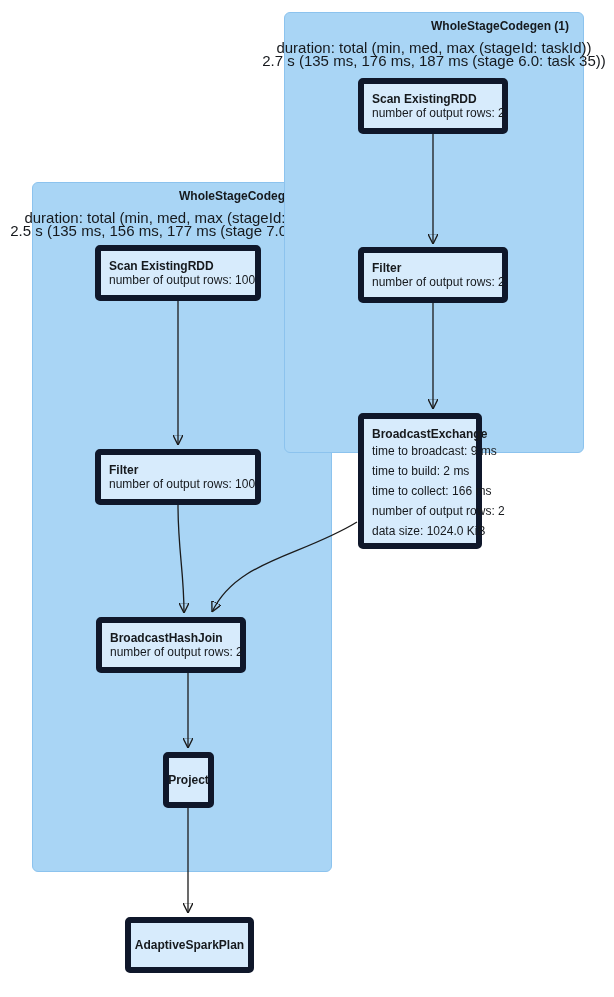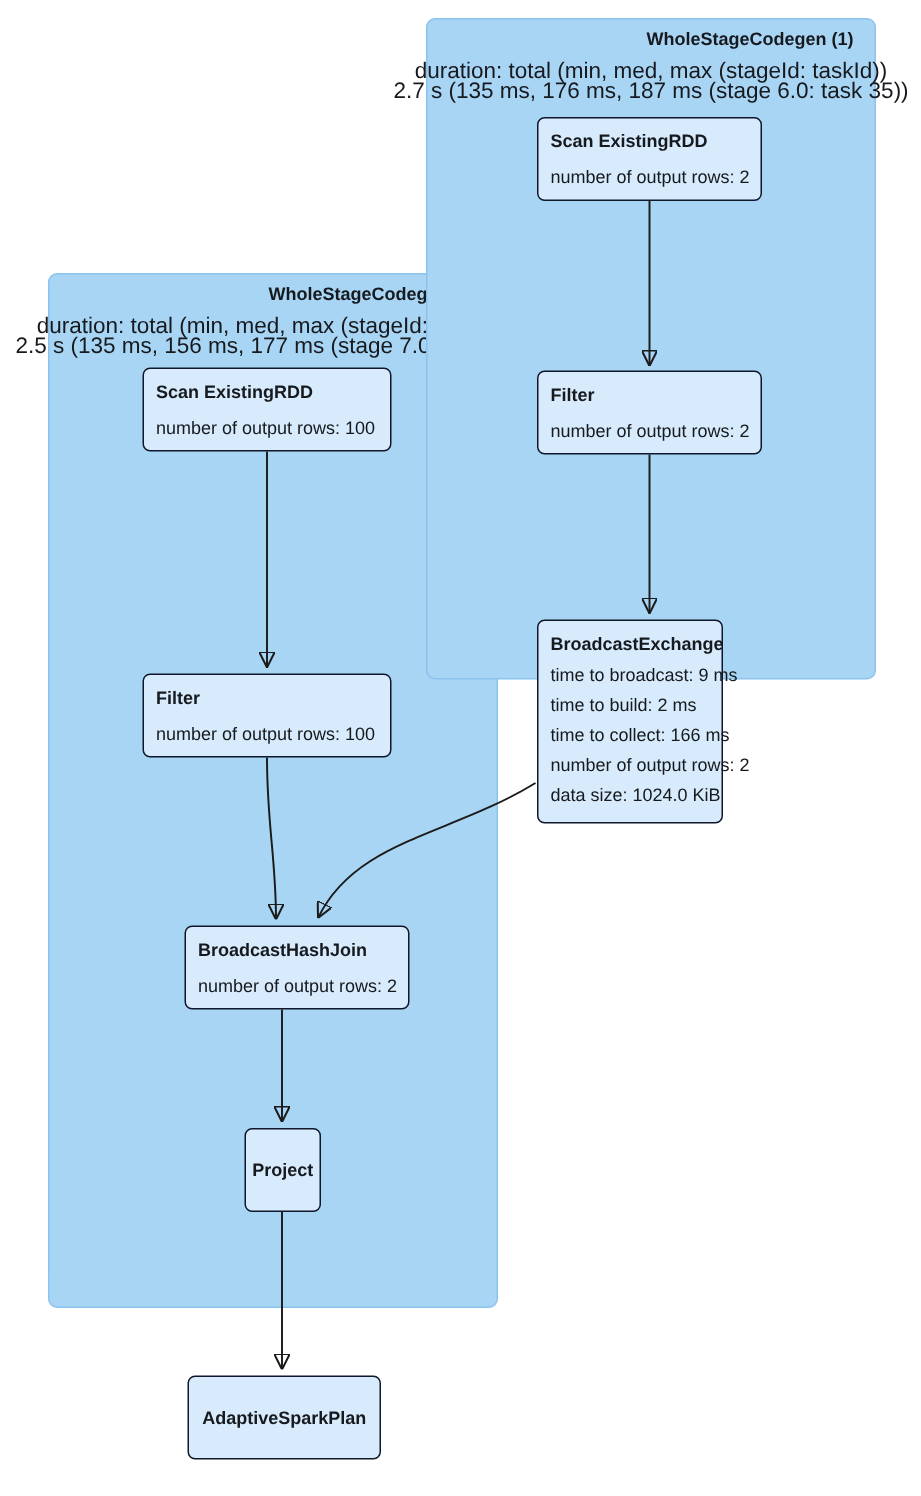--- a/index.html
+++ b/index.html
@@ -53,21 +53,21 @@
     pointer-events: none;
   }
   .edges path {
     fill: none;
     stroke: #1b1b1b;
     stroke-width: 1.3px;
   }
   .node {
     position: absolute;
     background: #d7ebfc;
-    border: 1px solid #0f172a;
+    border: 6px solid #0f172a;
     border-radius: 5px;
     box-sizing: border-box;
     padding: 8px 8px;
     display: flex;
     flex-direction: column;
     justify-content: space-between;
     font-size: 12px;
     white-space: nowrap;
     z-index: 4;
     color: #16191d;
@@ -144,21 +144,21 @@
   <div class="node" style="left:95px; top:245px; width:166px; height:56px;">
     <div class="node-title">Scan ExistingRDD</div>
     <div class="node-metric">number of output rows: 100</div>
   </div>
 
   <div class="node" style="left:95px; top:449px; width:166px; height:56px;">
     <div class="node-title">Filter</div>
     <div class="node-metric">number of output rows: 100</div>
   </div>
 
-  <div class="node" style="left:123px; top:617px; width:150px; height:56px;">
+  <div class="node" style="left:96px; top:617px; width:150px; height:56px;">
     <div class="node-title">BroadcastHashJoin</div>
     <div class="node-metric">number of output rows: 2</div>
   </div>
 
   <div class="node single" style="left:163px; top:752px; width:51px; height:56px;">
     <div class="node-title">Project</div>
   </div>
 
   <div class="node single" style="left:125px; top:917px; width:129px; height:56px;">
     <div class="node-title">AdaptiveSparkPlan</div>

